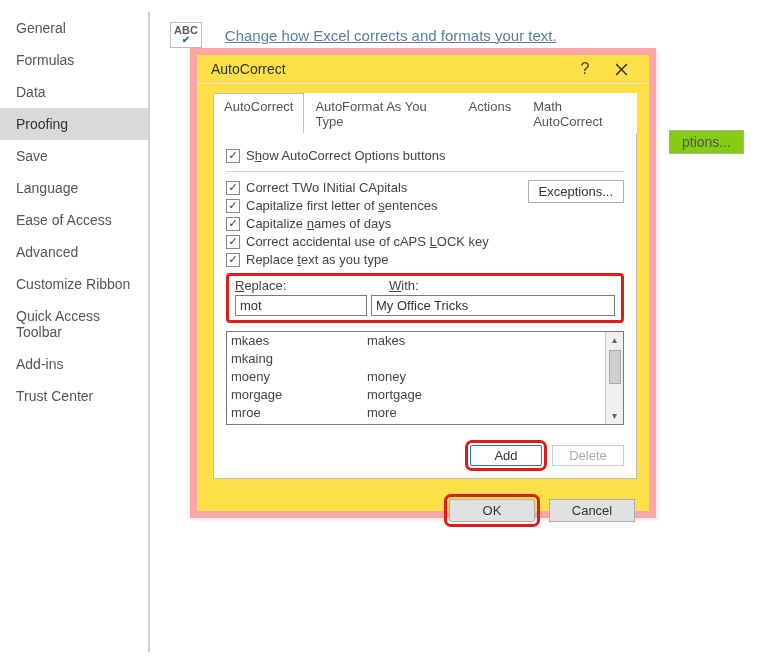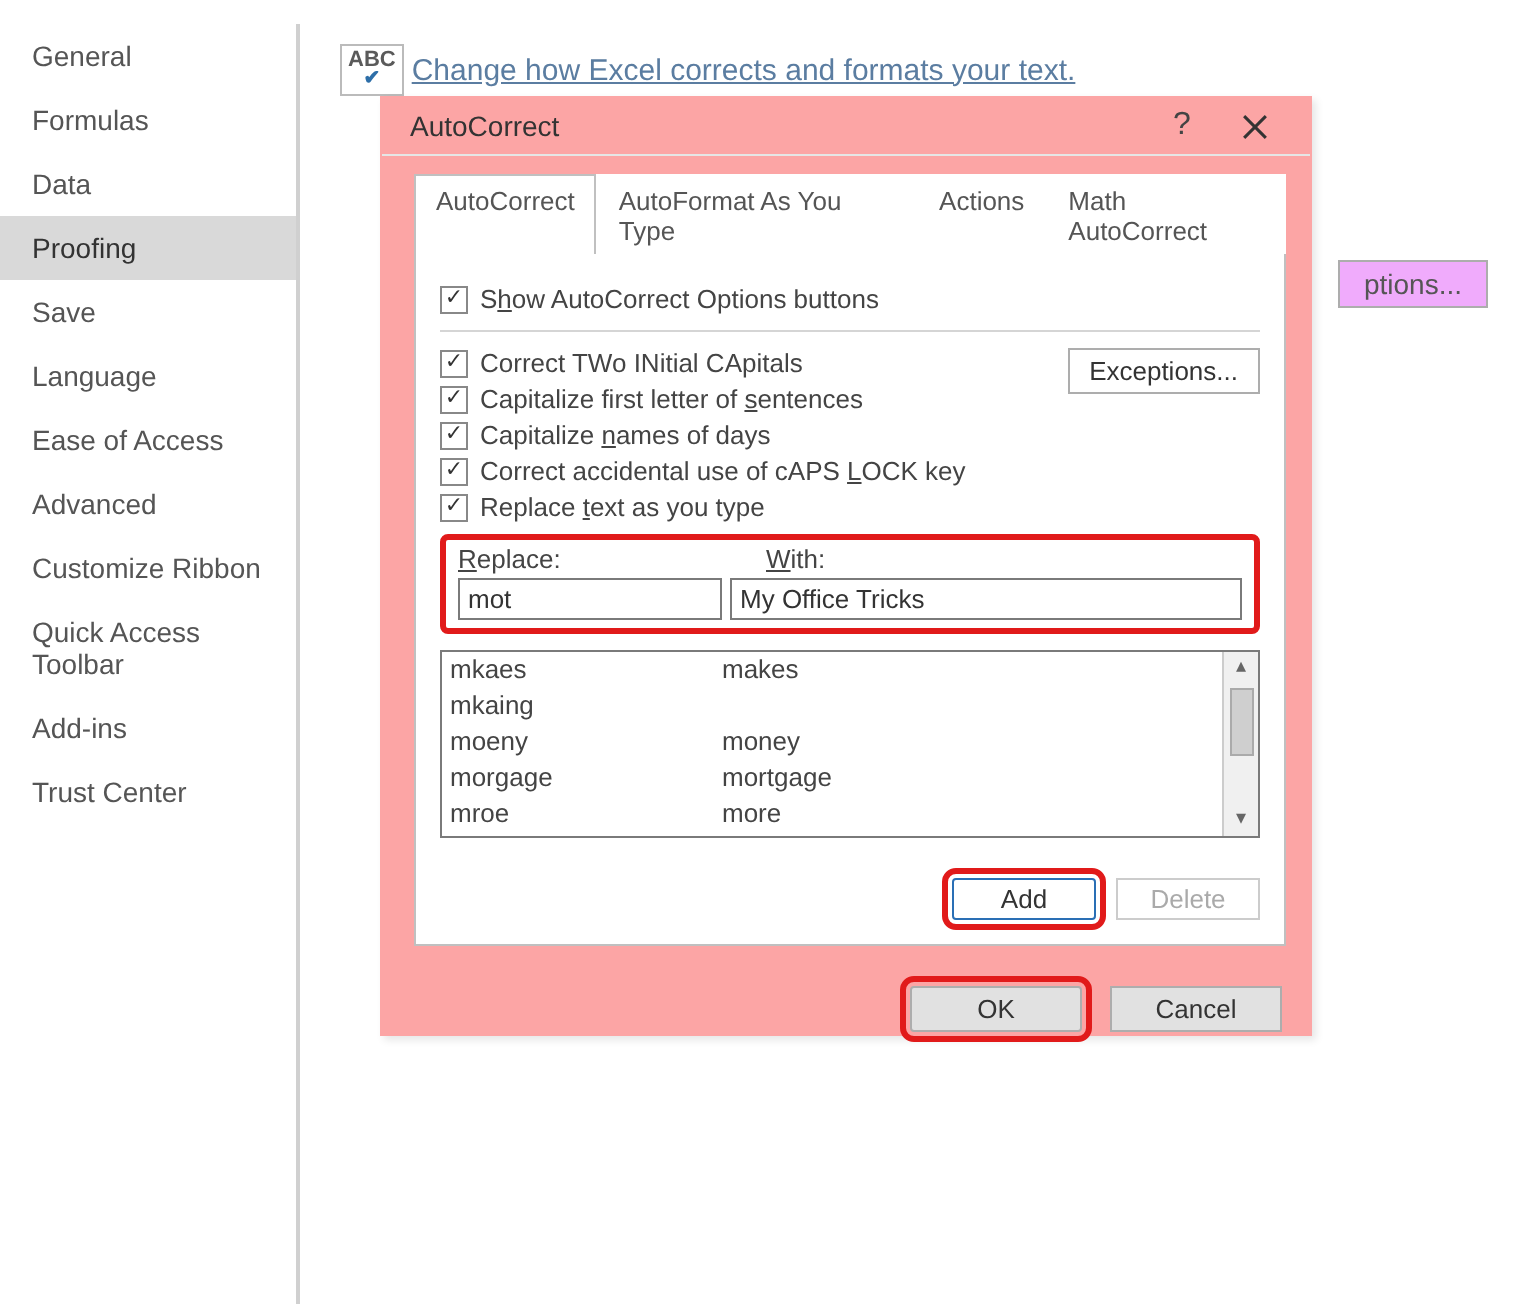--- a/index.html
+++ b/index.html
@@ -35,43 +35,43 @@
     color: #333;
   }
   
   .main {
     position: absolute;
     left: 170px; top: 12px; right: 0; bottom: 0;
   }
   .change-row {
     display: flex;
     align-items: center;
-    gap: 4px;
+    gap: 23px;
     margin: 10px 0 18px 0;
   }
   .abc-icon {
     display: inline-flex; flex-direction: column; align-items: center;
     font-weight: bold; font-size: 11px; color: #5a5a5a;
     border: 1px solid #bbb; padding: 2px 3px; line-height: 1;
   }
   .abc-icon .check { color: #2d6ea8; font-size: 10px; margin-top: -1px; }
   .change-text { color: #5b7da1; text-decoration: underline; font-size: 15px; }
   .options-btn {
     position: absolute;
     top: 118px; right: 24px;
-    border: 1px solid #adadad; background: #f0abfc;
+    border: 1px solid #adadad; background: #84cc16;
     padding: 3px 12px; font-size: 14px; color: #555;
   }
   
   .dialog {
     position: absolute;
     left: 190px; top: 48px;
     width: 466px; height: 470px;
-    background: #fca5a5;
-    border: 1px solid #fca5a5;
+    background: #fde047;
+    border: 7px solid #fca5a5;
     box-shadow: 2px 2px 4px rgba(0,0,0,0.1);
     display: flex; flex-direction: column;
   }
   .titlebar {
     display: flex; align-items: center;
     height: 34px; padding: 0 10px 0 14px;
     border-bottom: 1px solid #e6e6e6;
   }
   .titlebar .title { flex: 1; font-size: 14px; color: #333; }
   .titlebar .tb-btn {

